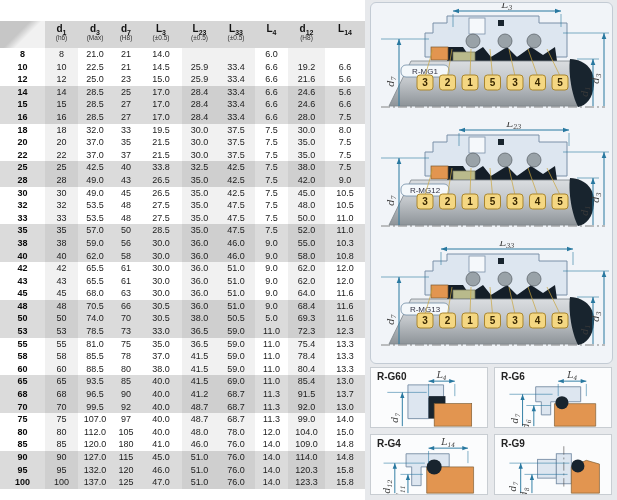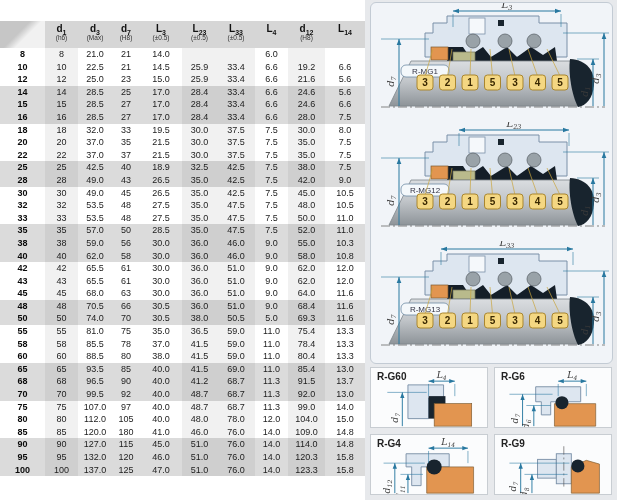--- a/index.html
+++ b/index.html
@@ -217,21 +217,21 @@
           <td class="shade">37.5</td>
           <td>7.5</td>
           <td class="shade">35.0</td>
           <td>7.5</td>
         </tr>
         <tr class="band">
           <td class="c0">25</td>
           <td class="shade">25</td>
           <td>42.5</td>
           <td>40</td>
-          <td>18.9</td>
+          <td>33.8</td>
           <td class="shade">32.5</td>
           <td class="shade">42.5</td>
           <td>7.5</td>
           <td class="shade">38.0</td>
           <td>7.5</td>
         </tr>
         <tr class="band">
           <td class="c0">28</td>
           <td class="shade">28</td>
           <td>49.0</td>
@@ -367,20 +367,32 @@
           <td class="c0">50</td>
           <td class="shade">50</td>
           <td>74.0</td>
           <td>70</td>
           <td>30.5</td>
           <td class="shade">38.0</td>
           <td class="shade">50.5</td>
           <td>5.0</td>
           <td class="shade">69.3</td>
           <td>11.6</td>
+        </tr>
+        <tr class="band">
+          <td class="c0">53</td>
+          <td class="shade">53</td>
+          <td>78.5</td>
+          <td>73</td>
+          <td>33.0</td>
+          <td class="shade">36.5</td>
+          <td class="shade">59.0</td>
+          <td>11.0</td>
+          <td class="shade">72.3</td>
+          <td>12.3</td>
         </tr>
         <tr class="plain">
           <td class="c0">55</td>
           <td class="shade">55</td>
           <td>81.0</td>
           <td>75</td>
           <td>35.0</td>
           <td class="shade">36.5</td>
           <td class="shade">59.0</td>
           <td>11.0</td>

